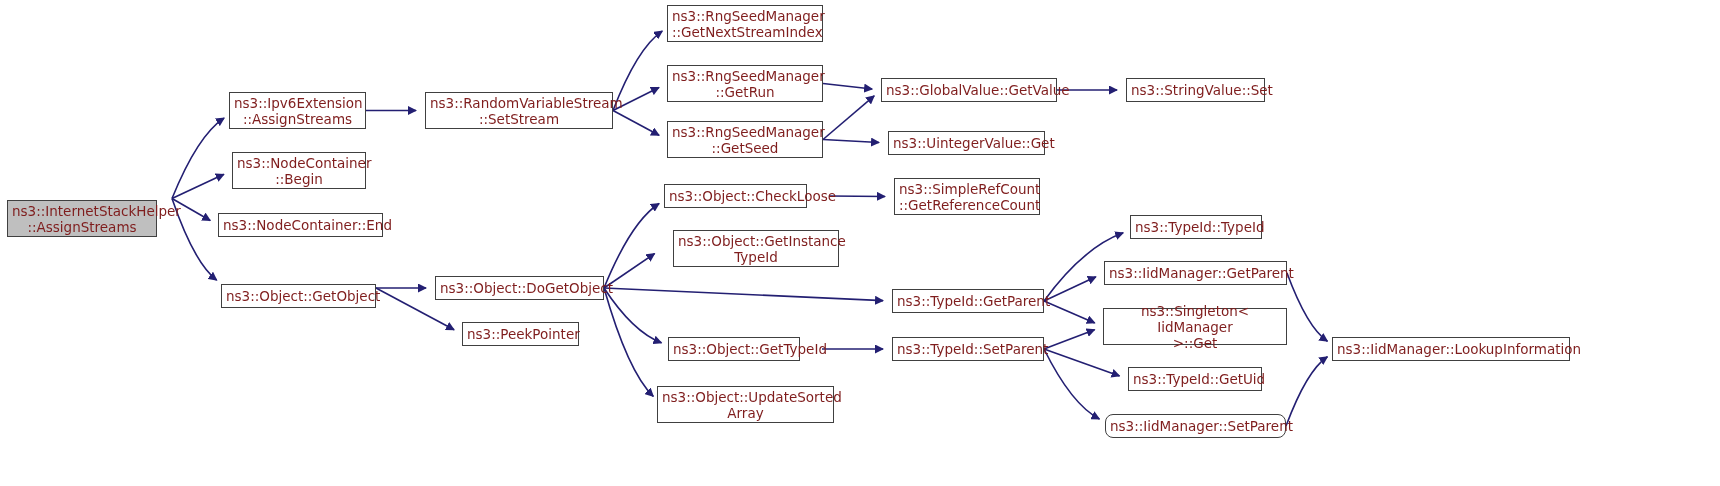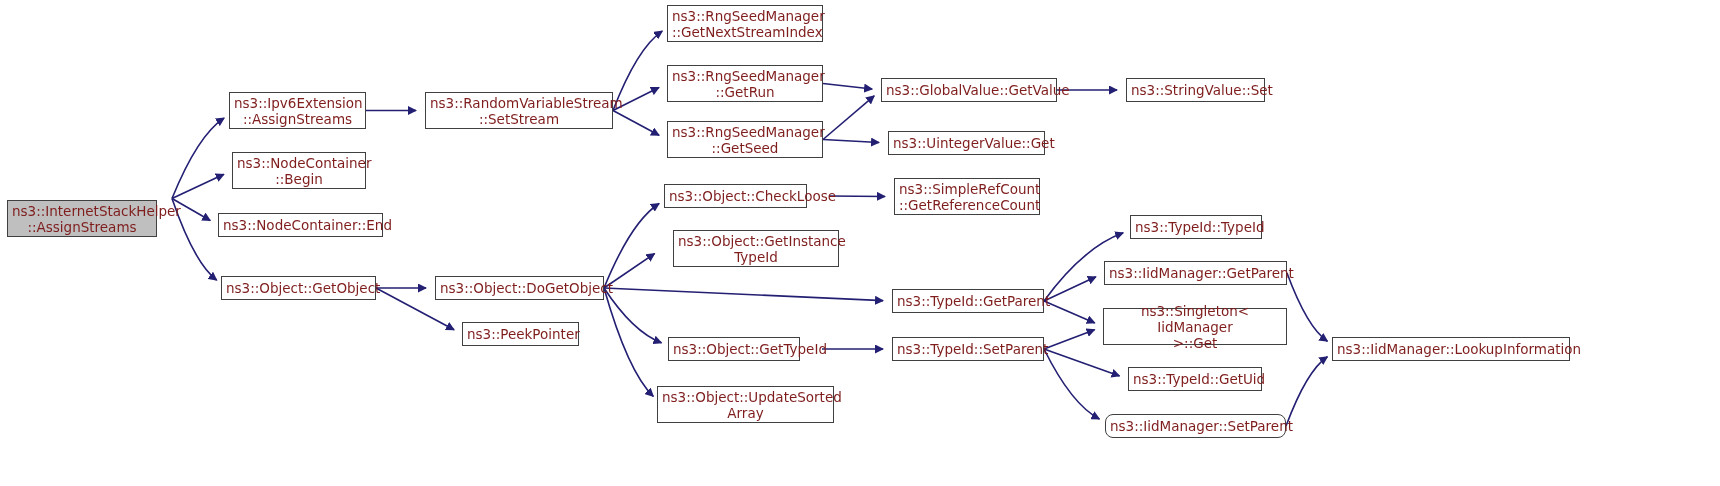--- a/index.html
+++ b/index.html
@@ -84,21 +84,21 @@
       <div class="node" style="left: 667px; top: 121px; width: 156px; height: 37px;"><span class="lbl">ns3::RngSeedManager
 ::GetSeed</span></div>
       <div class="node" style="left: 881px; top: 78px; width: 176px; height: 24px; justify-content: flex-end;"><span class="lbl">ns3::GlobalValue::GetValue</span></div>
       <div class="node" style="left: 888px; top: 131px; width: 157px; height: 24px;"><span class="lbl">ns3::UintegerValue::Get</span></div>
       <div class="node" style="left: 1126px; top: 78px; width: 139px; height: 24px;"><span class="lbl">ns3::StringValue::Set</span></div>
       <div class="node" style="left: 664px; top: 184px; width: 143px; height: 24px;"><span class="lbl">ns3::Object::CheckLoose</span></div>
       <div class="node" style="left: 894px; top: 178px; width: 146px; height: 37px;"><span class="lbl">ns3::SimpleRefCount
 ::GetReferenceCount</span></div>
       <div class="node" style="left: 662px; top: 230px; width: 166px; height: 37px; margin-left: 11px;"><span class="lbl">ns3::Object::GetInstance
 TypeId</span></div>
-      <div class="node" style="left: 221px; top: 276px; width: 155px; height: 24px;"><span class="lbl">ns3::Object::GetObject</span></div>
+      <div class="node" style="left: 221px; top: 284px; width: 155px; height: 24px;"><span class="lbl">ns3::Object::GetObject</span></div>
       <div class="node" style="left: 435px; top: 276px; width: 169px; height: 24px;"><span class="lbl">ns3::Object::DoGetObject</span></div>
       <div class="node" style="left: 462px; top: 322px; width: 117px; height: 24px;"><span class="lbl">ns3::PeekPointer</span></div>
       <div class="node" style="left: 668px; top: 337px; width: 132px; height: 24px;"><span class="lbl">ns3::Object::GetTypeId</span></div>
       <div class="node" style="left: 657px; top: 386px; width: 177px; height: 37px;"><span class="lbl">ns3::Object::UpdateSorted
 Array</span></div>
       <div class="node" style="left: 892px; top: 289px; width: 152px; height: 24px;"><span class="lbl">ns3::TypeId::GetParent</span></div>
       <div class="node" style="left: 892px; top: 337px; width: 152px; height: 24px;"><span class="lbl">ns3::TypeId::SetParent</span></div>
       <div class="node" style="left: 1130px; top: 215px; width: 132px; height: 24px;"><span class="lbl">ns3::TypeId::TypeId</span></div>
       <div class="node" style="left: 1104px; top: 261px; width: 183px; height: 24px;"><span class="lbl">ns3::IidManager::GetParent</span></div>
       <div class="node" style="left: 1103px; top: 308px; width: 184px; height: 37px;"><span class="lbl">ns3::Singleton&lt; IidManager

